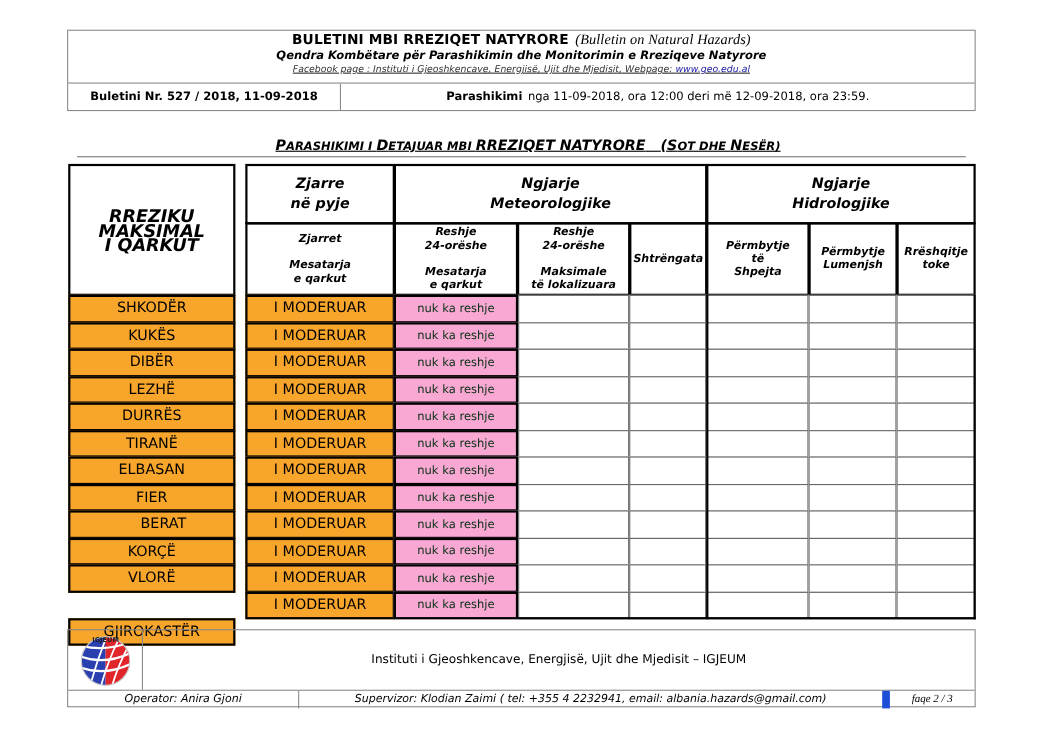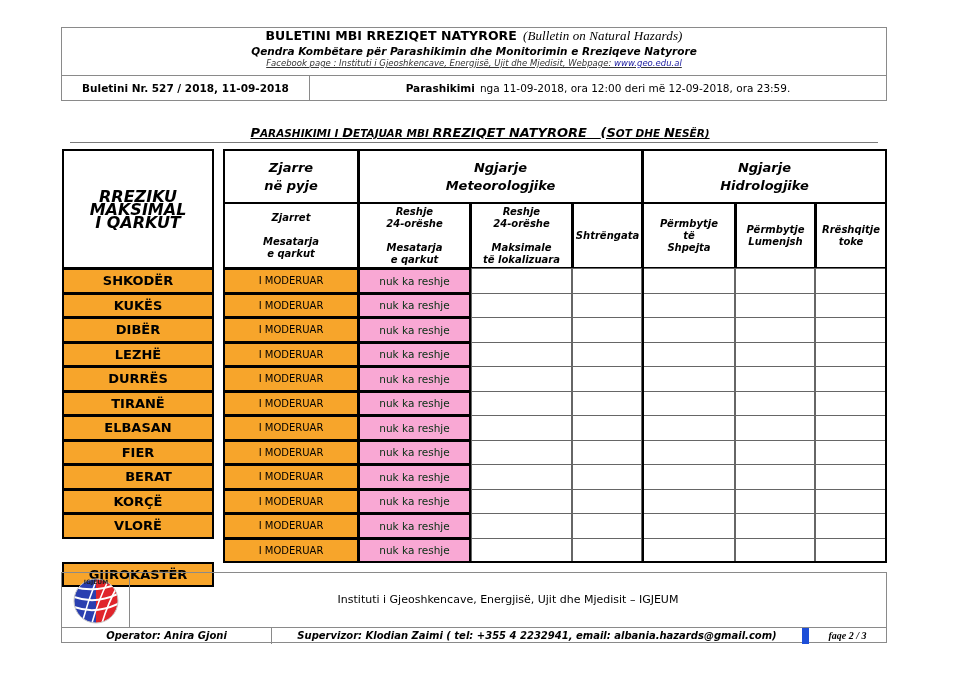--- a/index.html
+++ b/index.html
@@ -21,29 +21,29 @@
   .sec-title { position: absolute; left: 0; width: 960px; top: 125px; text-align: center; font-size: 13px; font-weight: bold; font-style: italic; text-decoration: underline; }
   .sec-title .sc { font-size: 10.5px; }
   .sec-line { position: absolute; left: 70px; top: 142px; width: 808px; height: 1px; background: #7a7a7a; }
 
   .tbl { position: absolute; left: 62px; top: 149px; width: 825px; height: 414px; }
   .cell { position: absolute; border: 1px solid #000; display: flex; align-items: center; justify-content: center; text-align: center; }
   .thick { border-width: 2px; }
   .h-it { font-style: italic; font-weight: bold; }
   .h-big { font-size: 13px; line-height: 18px; }
   .h-sm { font-size: 10px; line-height: 12px; }
-  .region { background: #f7a52b; font-weight: bold; font-size: 13px; border: 2px solid #000; }
-  .fire { background: #f7a52b; font-size: 10px; border: 2px solid #000; }
+  .region { background: #f7a52b; font-weight: normal; font-size: 13px; border: 2px solid #000; }
+  .fire { background: #f7a52b; font-size: 13px; border: 2px solid #000; }
   .rain { background: #f9a8d4; font-size: 10.5px; color: #062e12; border: 2px solid #000; }
   .empty { background: #fff; border: 1px solid #666; }
 
   .ftr { position: absolute; left: 61px; top: 572px; width: 826px; height: 71px; border: 1px solid #8a8a8a; }
   .ftr-logo { position: absolute; left: 0; top: 0; width: 68px; height: 54px; border-right: 1px solid #8a8a8a; }
   .ftr-inst { position: absolute; left: 68px; right: 0; top: 0; height: 54px; line-height: 54px; text-align: center; font-size: 11px; }
-  .ftr-row { position: absolute; left: 0; right: 0; top: 54px; height: 16px; border-top: 1px solid #8a8a8a; font-size: 10px; font-style: italic; line-height: 15px; font-weight: bold; }
+  .ftr-row { position: absolute; left: 0; right: 0; top: 54px; height: 16px; border-top: 1px solid #8a8a8a; font-size: 10px; font-style: italic; line-height: 15px; }
   .ftr-op { position: absolute; left: 0; width: 210px; text-align: center; border-right: 1px solid #8a8a8a; height: 16px; }
   .ftr-sup { position: absolute; left: 210px; width: 537px; text-align: center; border-right: 7px solid #1d4ed8; height: 16px; }
   .ftr-page { position: absolute; left: 747px; right: 0; text-align: center; font-family: "Liberation Serif", serif; height: 16px; }
 </style>
 </head>
 <body>
 
 <div class="hdr-box">
   <div class="hdr-top">
     <div class="hdr-title">

